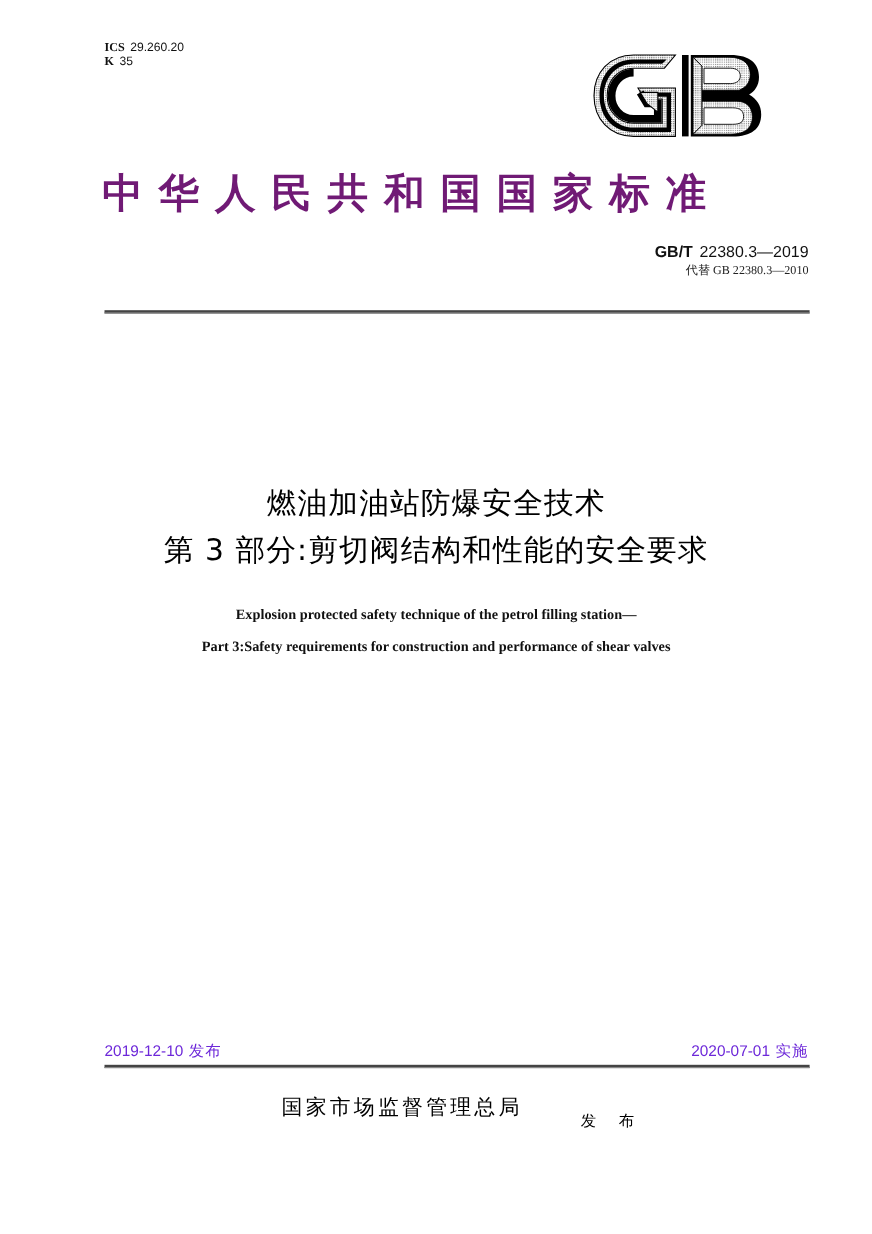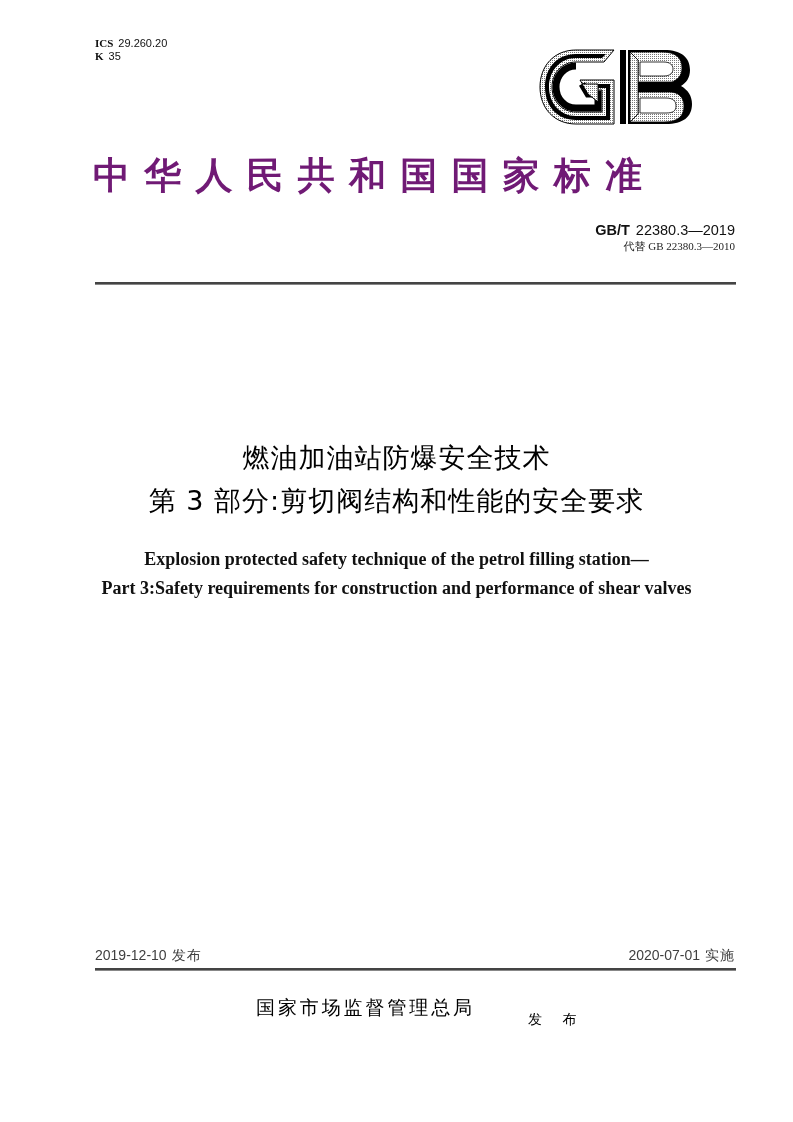--- a/index.html
+++ b/index.html
@@ -101,35 +101,35 @@
     .cn-title.line1 { top: 437px; letter-spacing: 1px; }
     .cn-title.line2 { top: 480px; letter-spacing: 1px; }
 
     
     .en-title {
       left: 0;
       width: 793px;
       text-align: center;
       font-family: "Liberation Serif", serif;
       font-weight: bold;
-      font-size: 18px;
+      font-size: 13px;
       line-height: 22px;
       color: #111;
     }
     .en-title.line1 { top: 548px; }
     .en-title.line2 { top: 577px; }
 
     
     .date {
       top: 946px;
       font-family: "Liberation Sans", sans-serif;
       font-size: 14px;
       line-height: 18px;
       white-space: nowrap;
-      color: #404040;
+      color: #6d28d9;
     }
     .date-issue { left: 95px; }
     .date-impl { right: 58px; }
     .date .lbl { margin-left: 5px; letter-spacing: 1px; }
 
     
     .issuers {
       left: 256px;
       top: 996px;
       font-family: "DejaVu Serif", serif;

